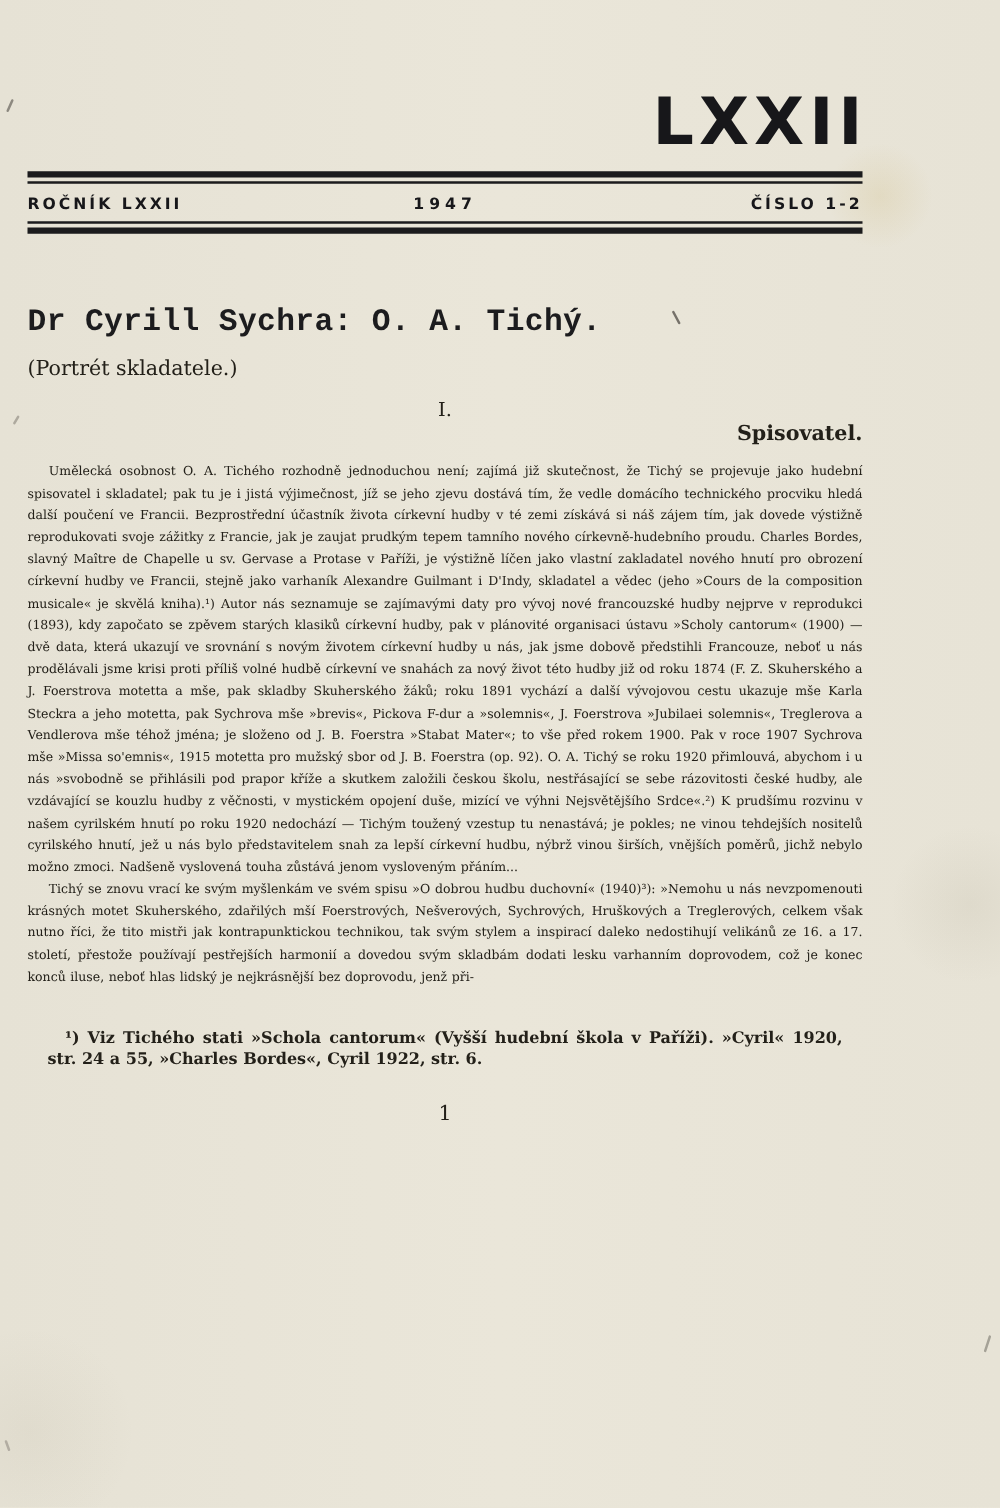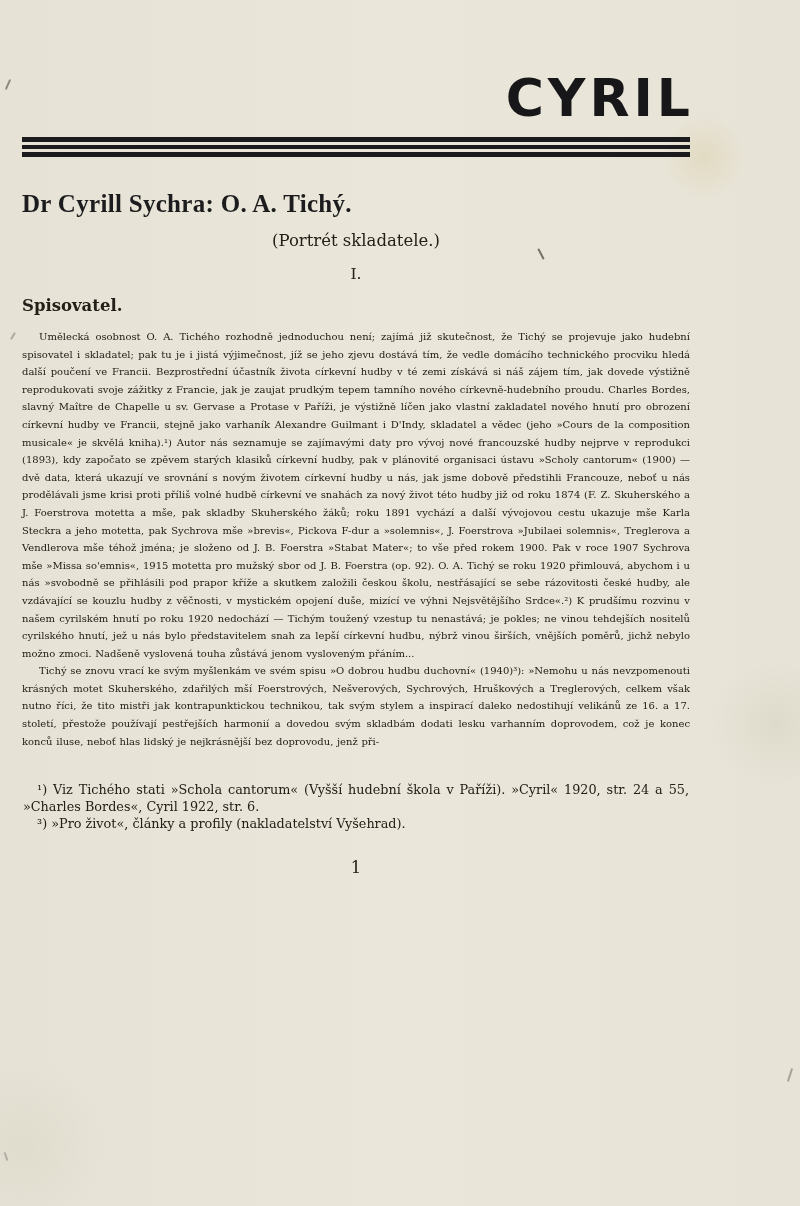--- a/index.html
+++ b/index.html
@@ -63,106 +63,109 @@
   .issue-row .cell { flex: 1; }
   .issue-row .c { text-align: center; letter-spacing: 4px; }
   .issue-row .r { text-align: right; }
   .rule-bottom {
     height: 3px;
     border-top: 2px solid #1b1b1d;
     border-bottom: 5px solid #1b1b1d;
   }
   
   .article-title {
-    margin-top: 33px;
-    font-family: Liberation Serif, serif;
+    margin-top: 56px;
+    font-family: Liberation Mono, monospace;
     font-weight: bold;
     font-size: 25px;
     letter-spacing: 0.3px;
     color: #1c1c1e;
   }
   .article-sub {
     margin-top: 13px;
-    text-align: center;
     font-size: 16.5px;
   }
   .section-num {
     margin-top: 15px;
     text-align: center;
     font-size: 15.5px;
   }
   .section-title {
-    margin-top: 13px;
-    text-align: left;
+    text-align: right;
     font-weight: bold;
     font-size: 16.5px;
   }
   .body-text { margin-top: 13px; }
   .body-text p {
     margin: 0;
     text-indent: 17px;
     text-align: justify;
     font-size: 10px;
     line-height: 17.6px;
     word-spacing: 0.5px;
   }
   
   .footnotes {
     margin-top: 32px;
     font-size: 12.8px;
     line-height: 16.6px;
   }
   .footnotes p {
-    margin: 1px;
+    margin: 16px;
     text-indent: 14px;
     text-align: justify;
+    font-weight: bold;
   }
   .page-number {
     margin-top: 25px;
     text-align: center;
     font-size: 16.5px;
   }
   
   .mark { position: absolute; background: #44403a; opacity: 0.55; border-radius: 1px; }
   .m1 { left: 7px;  top: 79px;  width: 2px; height: 11px; transform: rotate(24deg); }
   .m2 { left: 540px; top: 248px; width: 2px; height: 12px; transform: rotate(-28deg); opacity: 0.7; }
   .m3 { left: 789px; top: 1068px; width: 2px; height: 14px; transform: rotate(18deg); opacity: 0.4; }
   .m4 { left: 12px; top: 332px; width: 2px; height: 8px; transform: rotate(30deg); opacity: 0.35; }
   .m5 { left: 5px; top: 1152px; width: 2px; height: 9px; transform: rotate(-20deg); opacity: 0.3; }
 </style>
 </head>
 <body>
 
 <div class="page">
   <div class="content">
 
-    <div class="logo">CYRIL</div>
+    <div class="logo">LXXII</div>
 
 
     <div class="rule-top"></div>
 
+    <div class="issue-row">
+      <span class="cell">ROČNÍK LXXII</span>
+      <span class="cell c">1947</span>
+      <span class="cell r">ČÍSLO 1-2</span>
+    </div>
 
     <div class="rule-bottom"></div>
 
     <div class="article-title">Dr Cyrill Sychra: O. A. Tichý.</div>
 
     <div class="article-sub">(Portrét skladatele.)</div>
 
     <div class="section-num">I.</div>
 
     <div class="section-title">Spisovatel.</div>
 
     <div class="body-text">
       <p>Umělecká osobnost O. A. Tichého rozhodně jednoduchou není; zajímá již skutečnost, že Tichý se projevuje jako hudební spisovatel i skladatel; pak tu je i jistá výjimečnost, jíž se jeho zjevu dostává tím, že vedle domácího technického procviku hledá další poučení ve Francii. Bezprostřední účastník života církevní hudby v té zemi získává si náš zájem tím, jak dovede výstižně reprodukovati svoje zážitky z Francie, jak je zaujat prudkým tepem tamního nového církevně-hudebního proudu. Charles Bordes, slavný Maître de Chapelle u sv. Gervase a Protase v Paříži, je výstižně líčen jako vlastní zakladatel nového hnutí pro obrození církevní hudby ve Francii, stejně jako varhaník Alexandre Guilmant i D'Indy, skladatel a vědec (jeho »Cours de la composition musicale« je skvělá kniha).¹) Autor nás seznamuje se zajímavými daty pro vývoj nové francouzské hudby nejprve v reprodukci (1893), kdy započato se zpěvem starých klasiků církevní hudby, pak v plánovité organisaci ústavu »Scholy cantorum« (1900) — dvě data, která ukazují ve srovnání s novým životem církevní hudby u nás, jak jsme dobově předstihli Francouze, neboť u nás prodělávali jsme krisi proti příliš volné hudbě církevní ve snahách za nový život této hudby již od roku 1874 (F. Z. Skuherského a J. Foerstrova motetta a mše, pak skladby Skuherského žáků; roku 1891 vychází a další vývojovou cestu ukazuje mše Karla Steckra a jeho motetta, pak Sychrova mše »brevis«, Pickova F-dur a »solemnis«, J. Foerstrova »Jubilaei solemnis«, Treglerova a Vendlerova mše téhož jména; je složeno od J. B. Foerstra »Stabat Mater«; to vše před rokem 1900. Pak v roce 1907 Sychrova mše »Missa so'emnis«, 1915 motetta pro mužský sbor od J. B. Foerstra (op. 92). O. A. Tichý se roku 1920 přimlouvá, abychom i u nás »svobodně se přihlásili pod prapor kříže a skutkem založili českou školu, nestřásající se sebe rázovitosti české hudby, ale vzdávající se kouzlu hudby z věčnosti, v mystickém opojení duše, mizící ve výhni Nejsvětějšího Srdce«.²) K prudšímu rozvinu v našem cyrilském hnutí po roku 1920 nedochází — Tichým toužený vzestup tu nenastává; je pokles; ne vinou tehdejších nositelů cyrilského hnutí, jež u nás bylo představitelem snah za lepší církevní hudbu, nýbrž vinou širších, vnějších poměrů, jichž nebylo možno zmoci. Nadšeně vyslovená touha zůstává jenom vysloveným přáním...</p>
       <p>Tichý se znovu vrací ke svým myšlenkám ve svém spisu »O dobrou hudbu duchovní« (1940)³): »Nemohu u nás nevzpomenouti krásných motet Skuherského, zdařilých mší Foerstrových, Nešverových, Sychrových, Hruškových a Treglerových, celkem však nutno říci, že tito mistři jak kontrapunktickou technikou, tak svým stylem a inspirací daleko nedostihují velikánů ze 16. a 17. století, přestože používají pestřejších harmonií a dovedou svým skladbám dodati lesku varhanním doprovodem, což je konec konců iluse, neboť hlas lidský je nejkrásnější bez doprovodu, jenž při-</p>
     </div>
 
     <div class="footnotes">
       <p>¹) Viz Tichého stati »Schola cantorum« (Vyšší hudební škola v Paříži). »Cyril« 1920, str. 24 a 55, »Charles Bordes«, Cyril 1922, str. 6.</p>
-      <p>³) »Pro život«, články a profily (nakladatelství Vyšehrad).</p>
     </div>
 
     <div class="page-number">1</div>
 
   </div>
 
   <div class="mark m1"></div>
   <div class="mark m2"></div>
   <div class="mark m3"></div>
   <div class="mark m4"></div>

